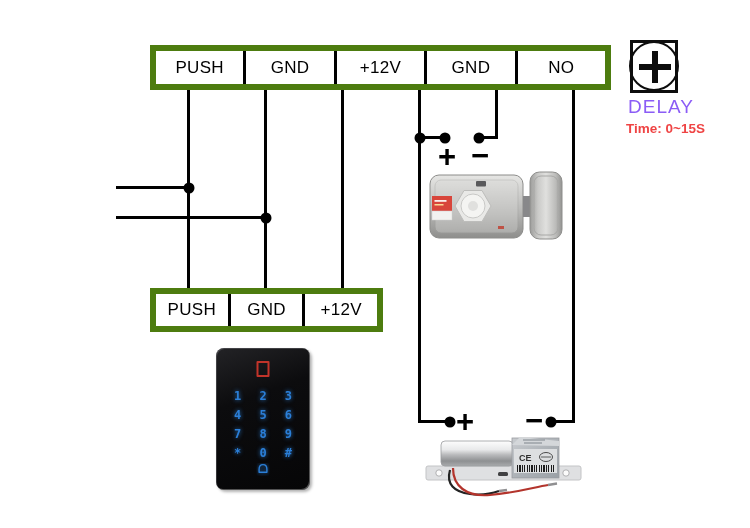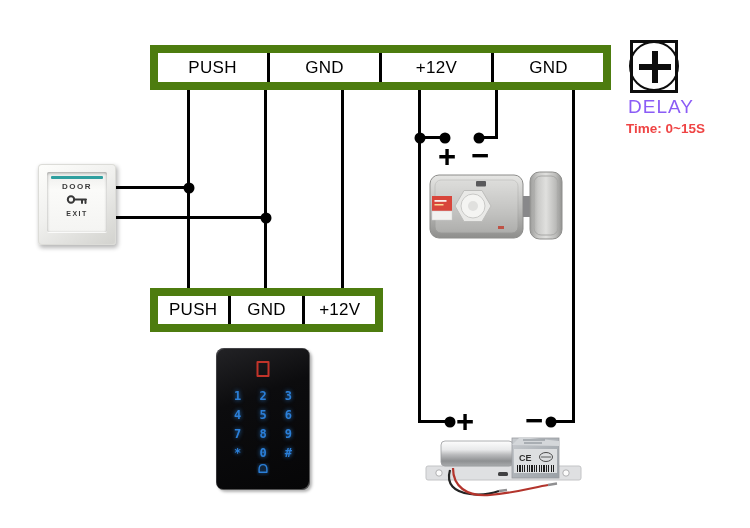--- a/index.html
+++ b/index.html
@@ -1,21 +1,21 @@
 <!DOCTYPE html>
 <html><head>
 <meta charset="utf-8">
 <style>
   html,body{margin:0;padding:0;background:#ffffff;}
   .canvas{
     position:relative;width:750px;height:528px;background:#ffffff;overflow:hidden;
     font-family:"Liberation Sans", sans-serif;color:#000;
   }
   
-  .trow{position:absolute;display:flex;background:#fff;border:8px solid #4d7c0f;box-sizing:border-box;}
+  .trow{position:absolute;display:flex;background:#fff;border:6px solid #4d7c0f;box-sizing:border-box;}
   .tcell{flex:1;display:flex;align-items:center;justify-content:center;
          font-size:17px;letter-spacing:0.3px;border-left:3px solid #000;}
   .tcell:first-child{border-left:none;}
   
   .wire{position:absolute;background:#000;}
   .dot{position:absolute;width:11px;height:11px;border-radius:50%;background:#000;
        transform:translate(-50%,-50%);}
   .pol{position:absolute;transform:translate(-50%,-50%);font-weight:bold;font-size:31px;line-height:1;}
   
   .exit-plate{position:absolute;left:38px;top:164px;width:78px;height:81px;border-radius:4px;
@@ -82,46 +82,36 @@
   <span class="pol" style="left:447px;top:156px;">+</span>
   <span class="pol" style="left:480px;top:155px;">−</span>
   <span class="pol" style="left:465px;top:421px;">+</span>
   <span class="pol" style="left:534px;top:420px;">−</span>
 
   <div class="trow" style="left:150px;top:45px;width:461px;height:45px;">
     <div class="tcell">PUSH</div>
     <div class="tcell">GND</div>
     <div class="tcell">+12V</div>
     <div class="tcell">GND</div>
+    <div class="tcell">NO</div>
   </div>
 
   <div class="trow" style="left:150px;top:288px;width:233px;height:44px;">
     <div class="tcell">PUSH</div>
     <div class="tcell">GND</div>
     <div class="tcell">+12V</div>
   </div>
 
   <div class="delay-circle"></div>
   <div class="delay-square"></div>
   <div class="delay-plus-h"></div>
   <div class="delay-plus-v"></div>
   <div class="delay-label">DELAY</div>
   <div class="delay-time">Time: 0~15S</div>
 
-  <div class="exit-plate">
-    <div class="exit-inner">
-      <div class="exit-stripe" style="background:#2f9f9f;"></div>
-      <div class="exit-door">DOOR</div>
-      <svg class="exit-keyicon" width="22" height="11" viewBox="0 0 22 11">
-        <circle cx="5" cy="5.5" r="3.2" fill="none" stroke="#383838" stroke-width="2"></circle>
-        <path d="M8.2,5.5 L20,5.5 M16,5.5 L16,9 M19.5,5.5 L19.5,9" fill="none" stroke="#383838" stroke-width="2" stroke-linecap="round"></path>
-      </svg>
-      <div class="exit-exit">EXIT</div>
-    </div>
-  </div>
 
   <div class="keypad">
     <div class="kp-indicator"></div>
     <div class="kp-keys">
       <span class="kp-key">1</span>
       <span class="kp-key">2</span>
       <span class="kp-key">3</span>
       <span class="kp-key">4</span>
       <span class="kp-key">5</span>
       <span class="kp-key">6</span>

